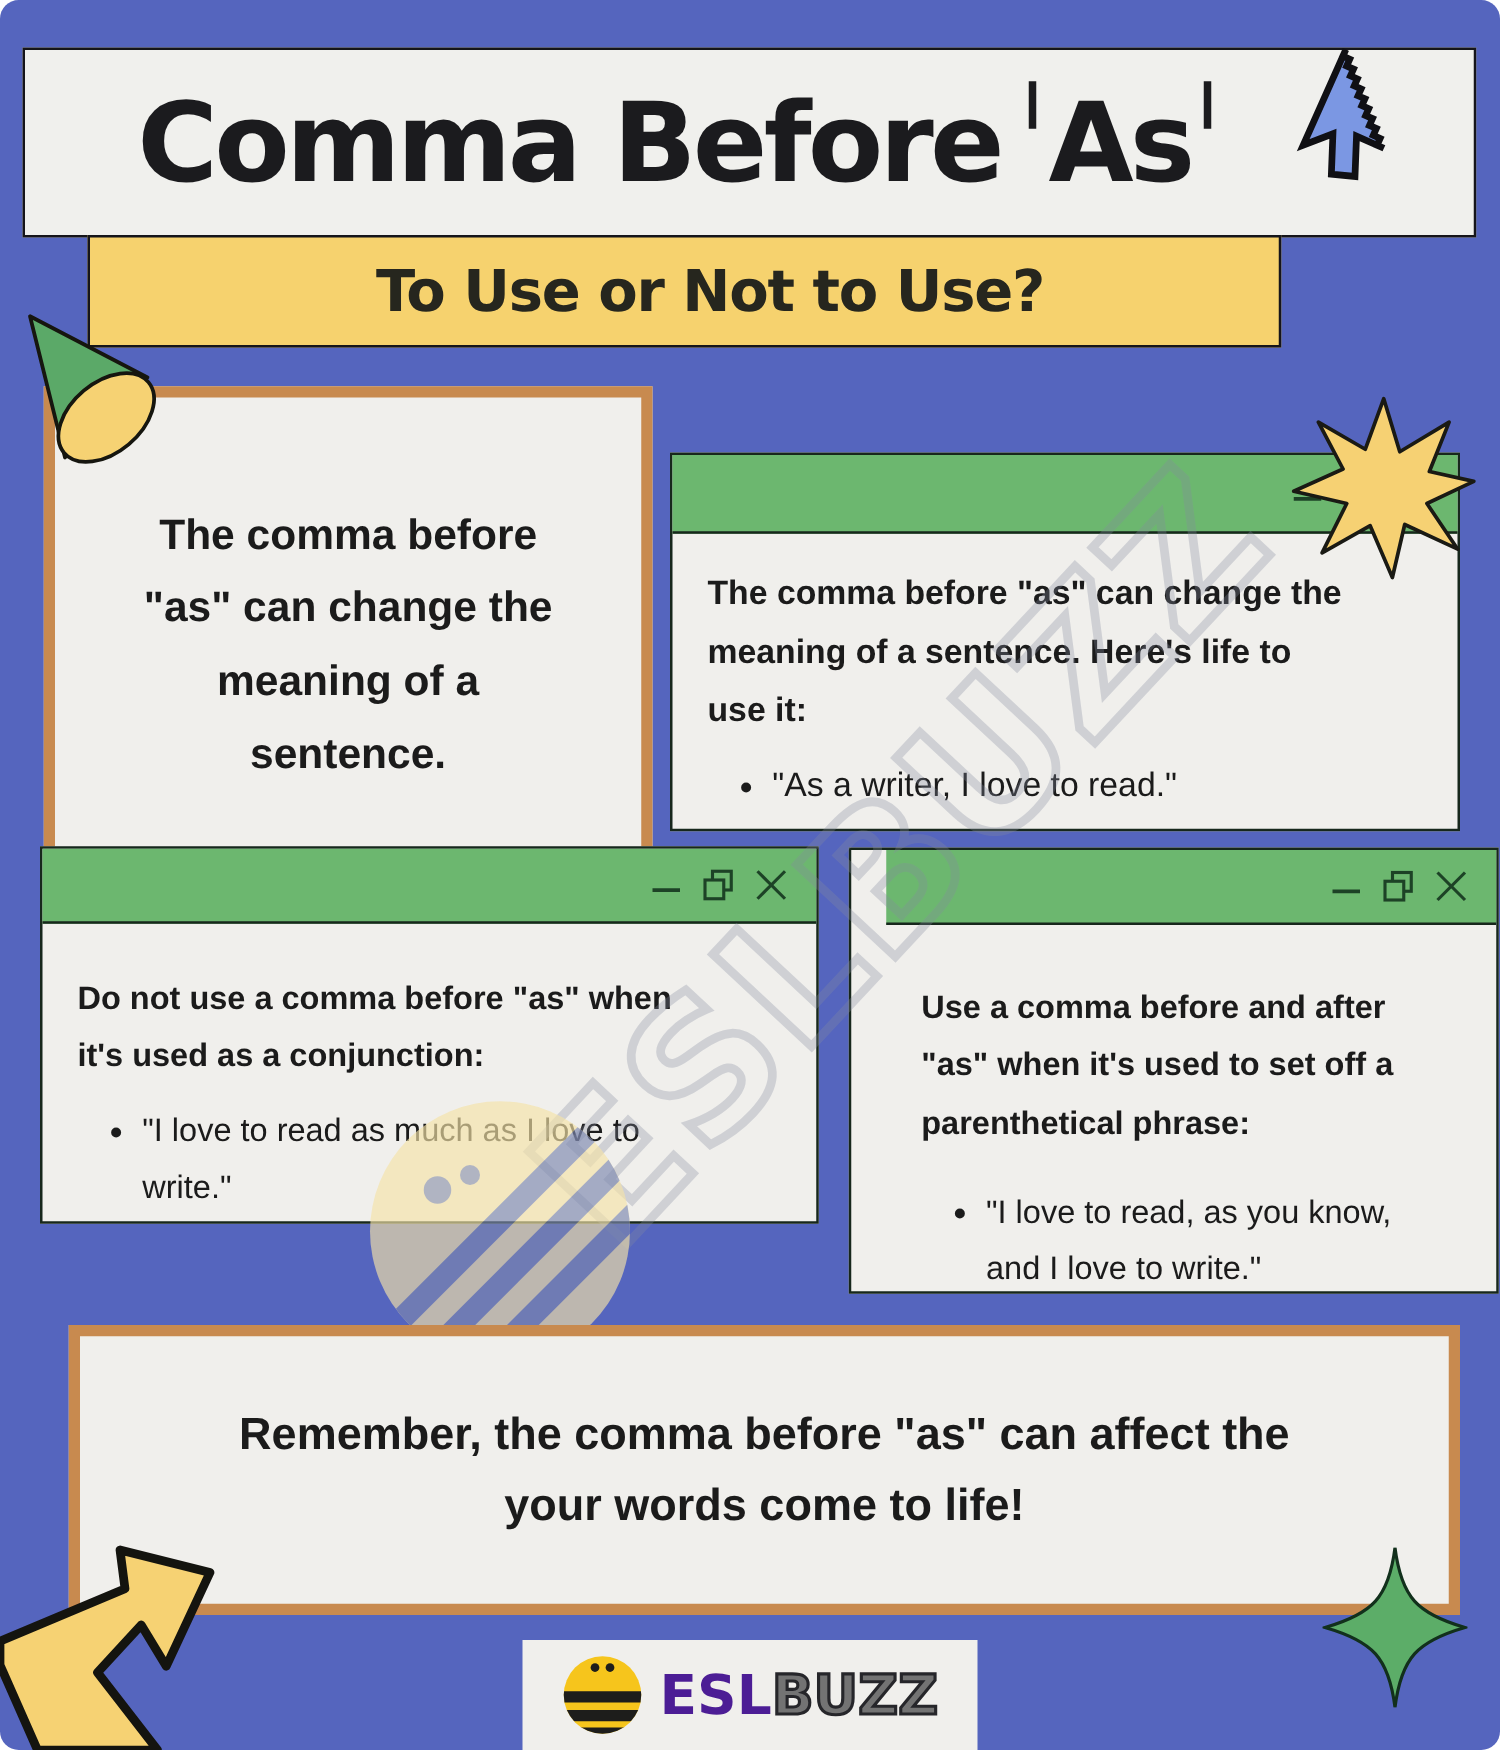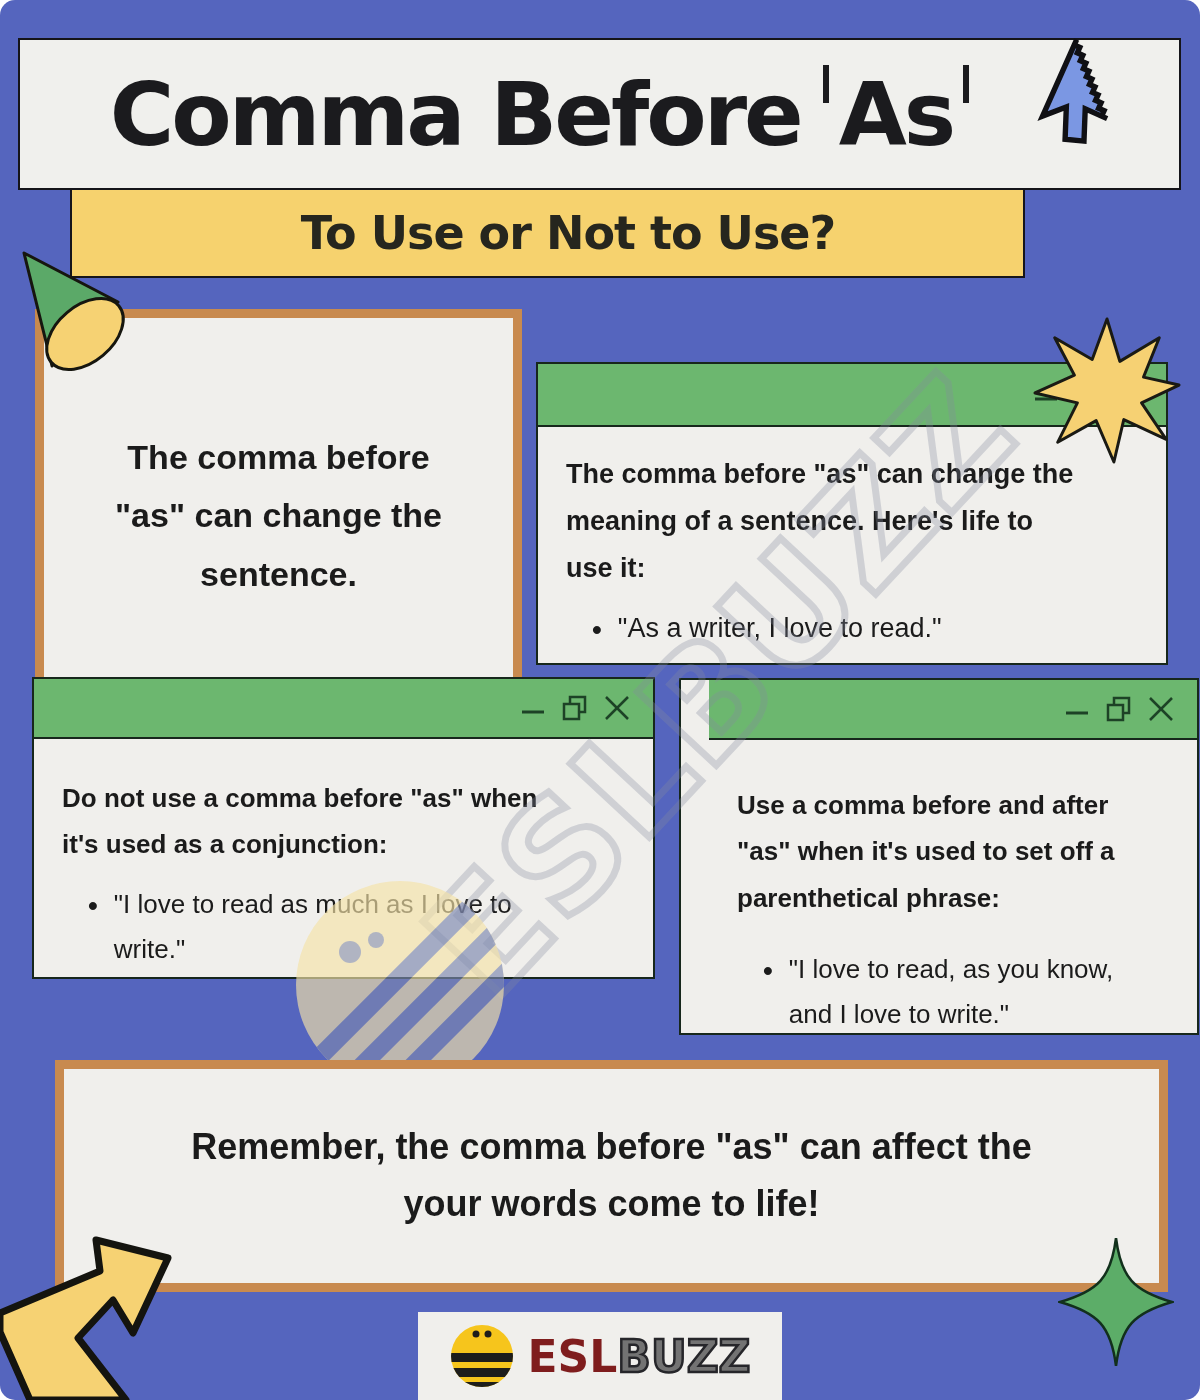--- a/index.html
+++ b/index.html
@@ -73,21 +73,21 @@
   .bullet-text{font-size:27px;line-height:1.7;}
   .card3 .bullet-text,.card4 .bullet-text{font-size:26px;line-height:1.75;}
   
   .logo-box{
     position:absolute;left:418px;top:1312px;width:364px;height:88px;
     background:#F0EFEC;z-index:6;display:flex;align-items:center;
     justify-content:center;gap:14px;
   }
   .logo-text{font-family:"DejaVu Sans","Liberation Sans",sans-serif;
     font-size:44px;font-weight:800;letter-spacing:0px;display:flex;}
-  .logo-esl{color:#7f1d1d;}
+  .logo-esl{color:#4c1d95;}
   .logo-buzz{color:#737373;-webkit-text-stroke:2.5px #26262A;}
   
   .watermark-text{
     position:absolute;left:320px;top:600px;width:800px;height:170px;z-index:3;
     font-family:"DejaVu Sans",sans-serif;font-size:148px;font-weight:bold;
     letter-spacing:4px;text-align:center;color:transparent;
     -webkit-text-stroke:7px #868CA0;opacity:0.30;
     transform:rotate(-47deg);pointer-events:none;
   }
   .watermark-ball{position:absolute;left:293px;top:878px;z-index:3;opacity:0.65;}
@@ -120,20 +120,21 @@
   </div>
 
   <svg class="deco cone-icon" width="128" height="128" viewBox="0 0 128 128">
     <polygon points="12,7 106,56 40,120" fill="#5BA968" stroke="#16160F" stroke-width="3" stroke-linejoin="round"></polygon>
     <ellipse cx="73" cy="88" rx="44" ry="28" transform="rotate(-40 73 88)" fill="#F6D273" stroke="#16160F" stroke-width="3"></ellipse>
   </svg>
 
   <div class="note-card card1">
     <div>The comma before</div>
     <div>"as" can change the</div>
+    <div>meaning of a</div>
     <div>sentence.</div>
   </div>
 
   <div class="window-card card2">
     <div class="window-titlebar">
       <div class="window-controls">
         <svg class="win-icon" width="26" height="26" viewBox="0 0 26 26">
           <line x1="2" y1="17" x2="24" y2="17" stroke="#1D4226" stroke-width="3"></line>
         </svg>
         <svg class="win-icon" width="27" height="27" viewBox="0 0 27 27">

